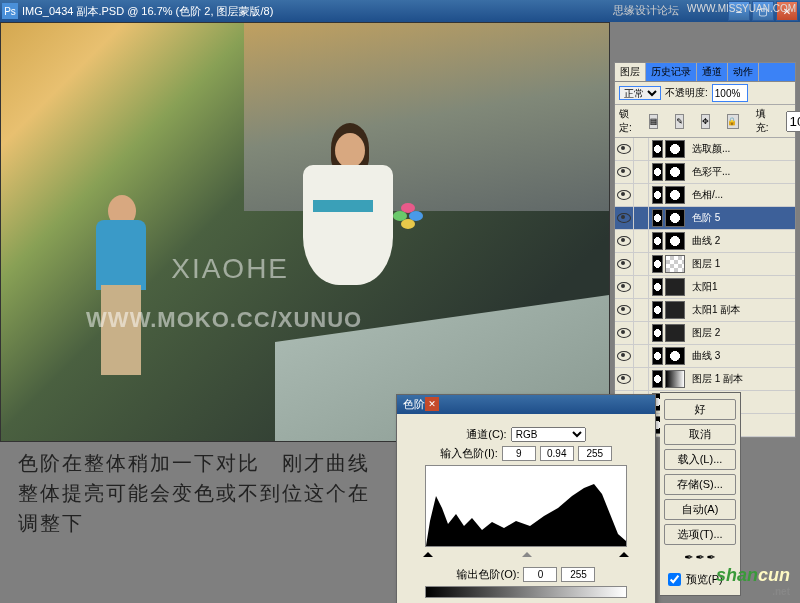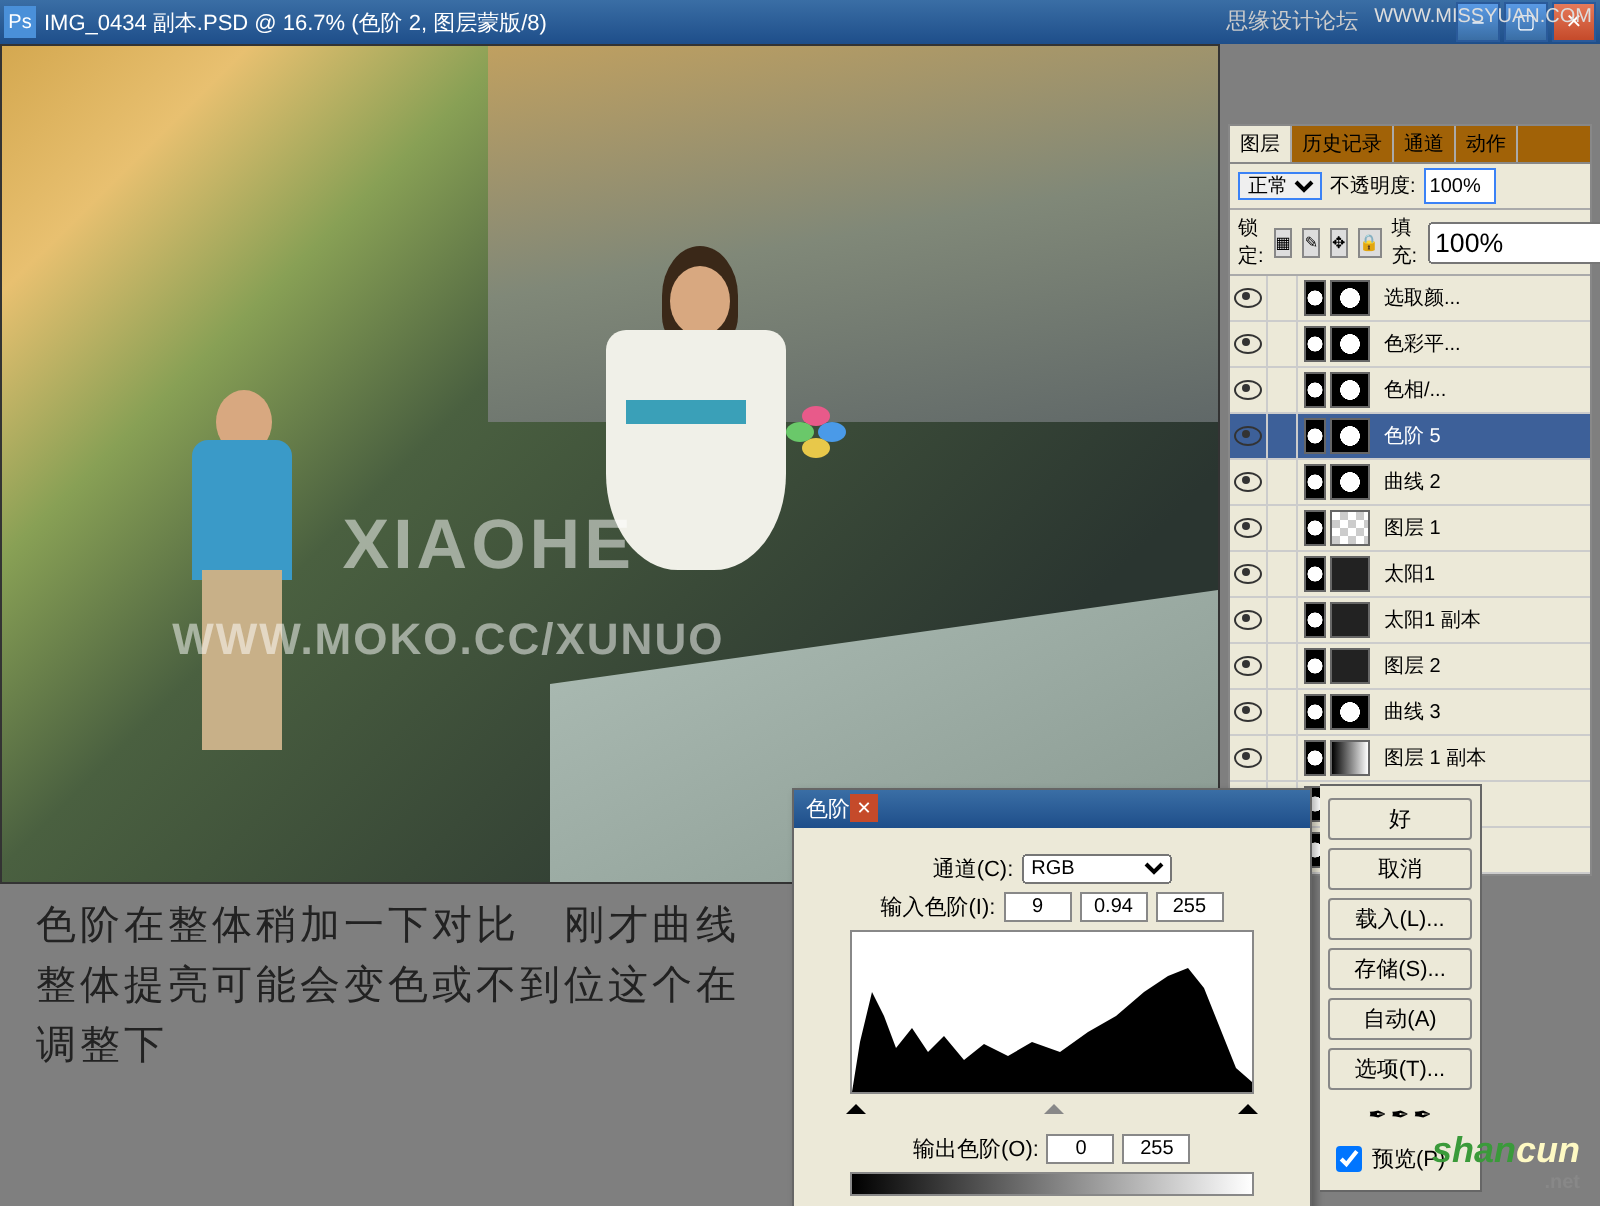--- a/index.html
+++ b/index.html
@@ -24,30 +24,30 @@
 .person2 .dress{width:90px;height:120px;background:#f0f0e8;border-radius:10px 10px 40% 40%;position:absolute;top:50px;left:10px}
 .person2 .sash{width:60px;height:12px;background:#3aa0b8;position:absolute;top:85px;left:20px}
 .person2 .head{width:30px;height:35px;background:#d8a880;border-radius:50%;position:absolute;top:18px;left:42px}
 .person2 .hair{width:38px;height:50px;background:#3a2818;border-radius:50% 50% 30% 30%;position:absolute;top:8px;left:38px}
 .pinwheel{position:absolute;top:88px;right:-10px;width:30px;height:30px}
 .pinwheel span{position:absolute;width:14px;height:10px;border-radius:50%}
 .pinwheel span:nth-child(1){background:#e85a8a;top:0;left:8px}
 .pinwheel span:nth-child(2){background:#4a9ae8;top:8px;left:16px}
 .pinwheel span:nth-child(3){background:#e8c84a;top:16px;left:8px}
 .pinwheel span:nth-child(4){background:#6ac86a;top:8px;left:0}
-.wm1{position:absolute;top:55%;left:28%;color:rgba(255,255,255,.5);font-size:35px;font-weight:bold;letter-spacing:2px}
+.wm1{position:absolute;top:55%;left:28%;color:rgba(255,255,255,.5);font-size:28px;font-weight:normal;letter-spacing:2px}
 .wm2{position:absolute;top:68%;left:14%;color:rgba(255,255,255,.5);font-size:22px;font-weight:bold;letter-spacing:1px}
 .layerspanel{position:absolute;top:62px;right:4px;width:180px;background:#ece9d8;border:1px solid #888}
-.paneltabs{display:flex;background:#a16207;border-bottom:1px solid #888;font-size:10px}
+.paneltabs{display:flex;background:#3b82f6;border-bottom:1px solid #888;font-size:10px}
 .paneltabs span{padding:2px 5px;border-right:1px solid #aaa}
 .paneltabs span.active{background:#ece9d8}
 .panelopts{display:flex;padding:2px 4px;gap:4px;align-items:center;font-size:10px;border-bottom:1px solid #aaa}
 .panelopts select,.panelopts input{font-size:10px;height:14px;border:1px solid #3b82f6}
 .panelopts input{width:30px}
-.panellock{display:flex;padding:2px 4px;gap:5px;align-items:center;font-size:10px;border-bottom:1px solid #aaa}
+.panellock{display:flex;padding:2px 4px;gap:17px;align-items:center;font-size:10px;border-bottom:1px solid #aaa}
 .panellock .lockicon{width:13px;height:13px;border:1px solid #888;background:#ddd;font-size:8px;display:flex;align-items:center;justify-content:center}
 .layerlist{max-height:310px;overflow:auto}
 .layer{display:flex;align-items:center;border-bottom:1px solid #ccc;height:22px;font-size:10px}
 .layer.selected{background:#3d6099;color:#fff}
 .layer .vis{width:18px;height:22px;border-right:1px solid #ccc;display:flex;align-items:center;justify-content:center}
 .layer .eye{width:12px;height:8px;border:1px solid #333;border-radius:50%;position:relative}
 .layer .eye::after{content:"";position:absolute;width:4px;height:4px;background:#333;border-radius:50%;top:1px;left:3px}
 .layer .link{width:14px;height:22px;border-right:1px solid #ccc}
 .layer .thumbs{display:flex;gap:2px;padding:0 3px}
 .layer .thumb{width:18px;height:16px;border:1px solid #666;background:#fff}

